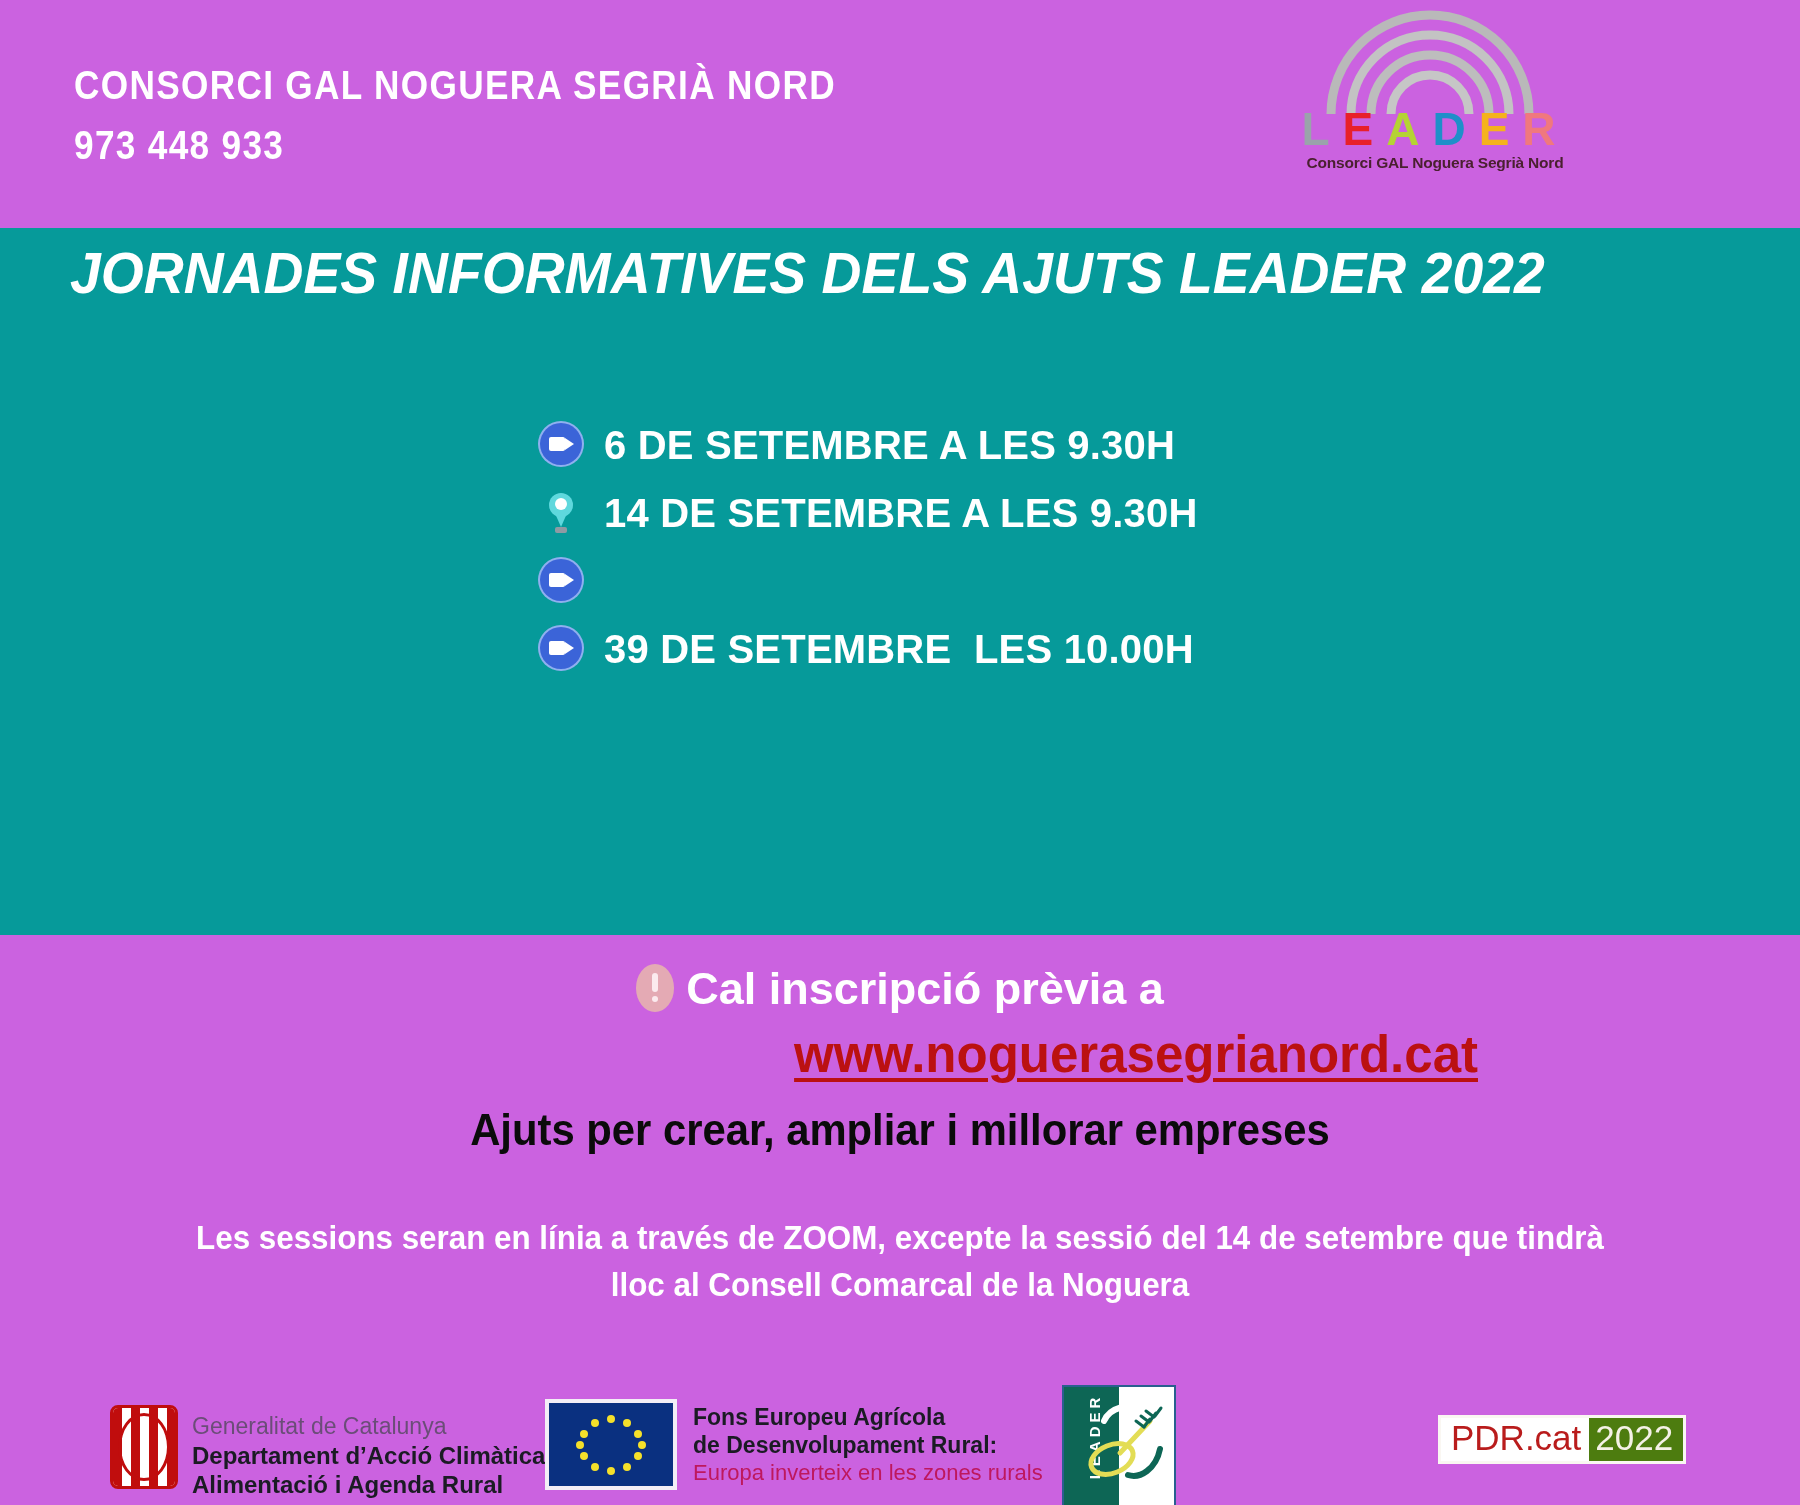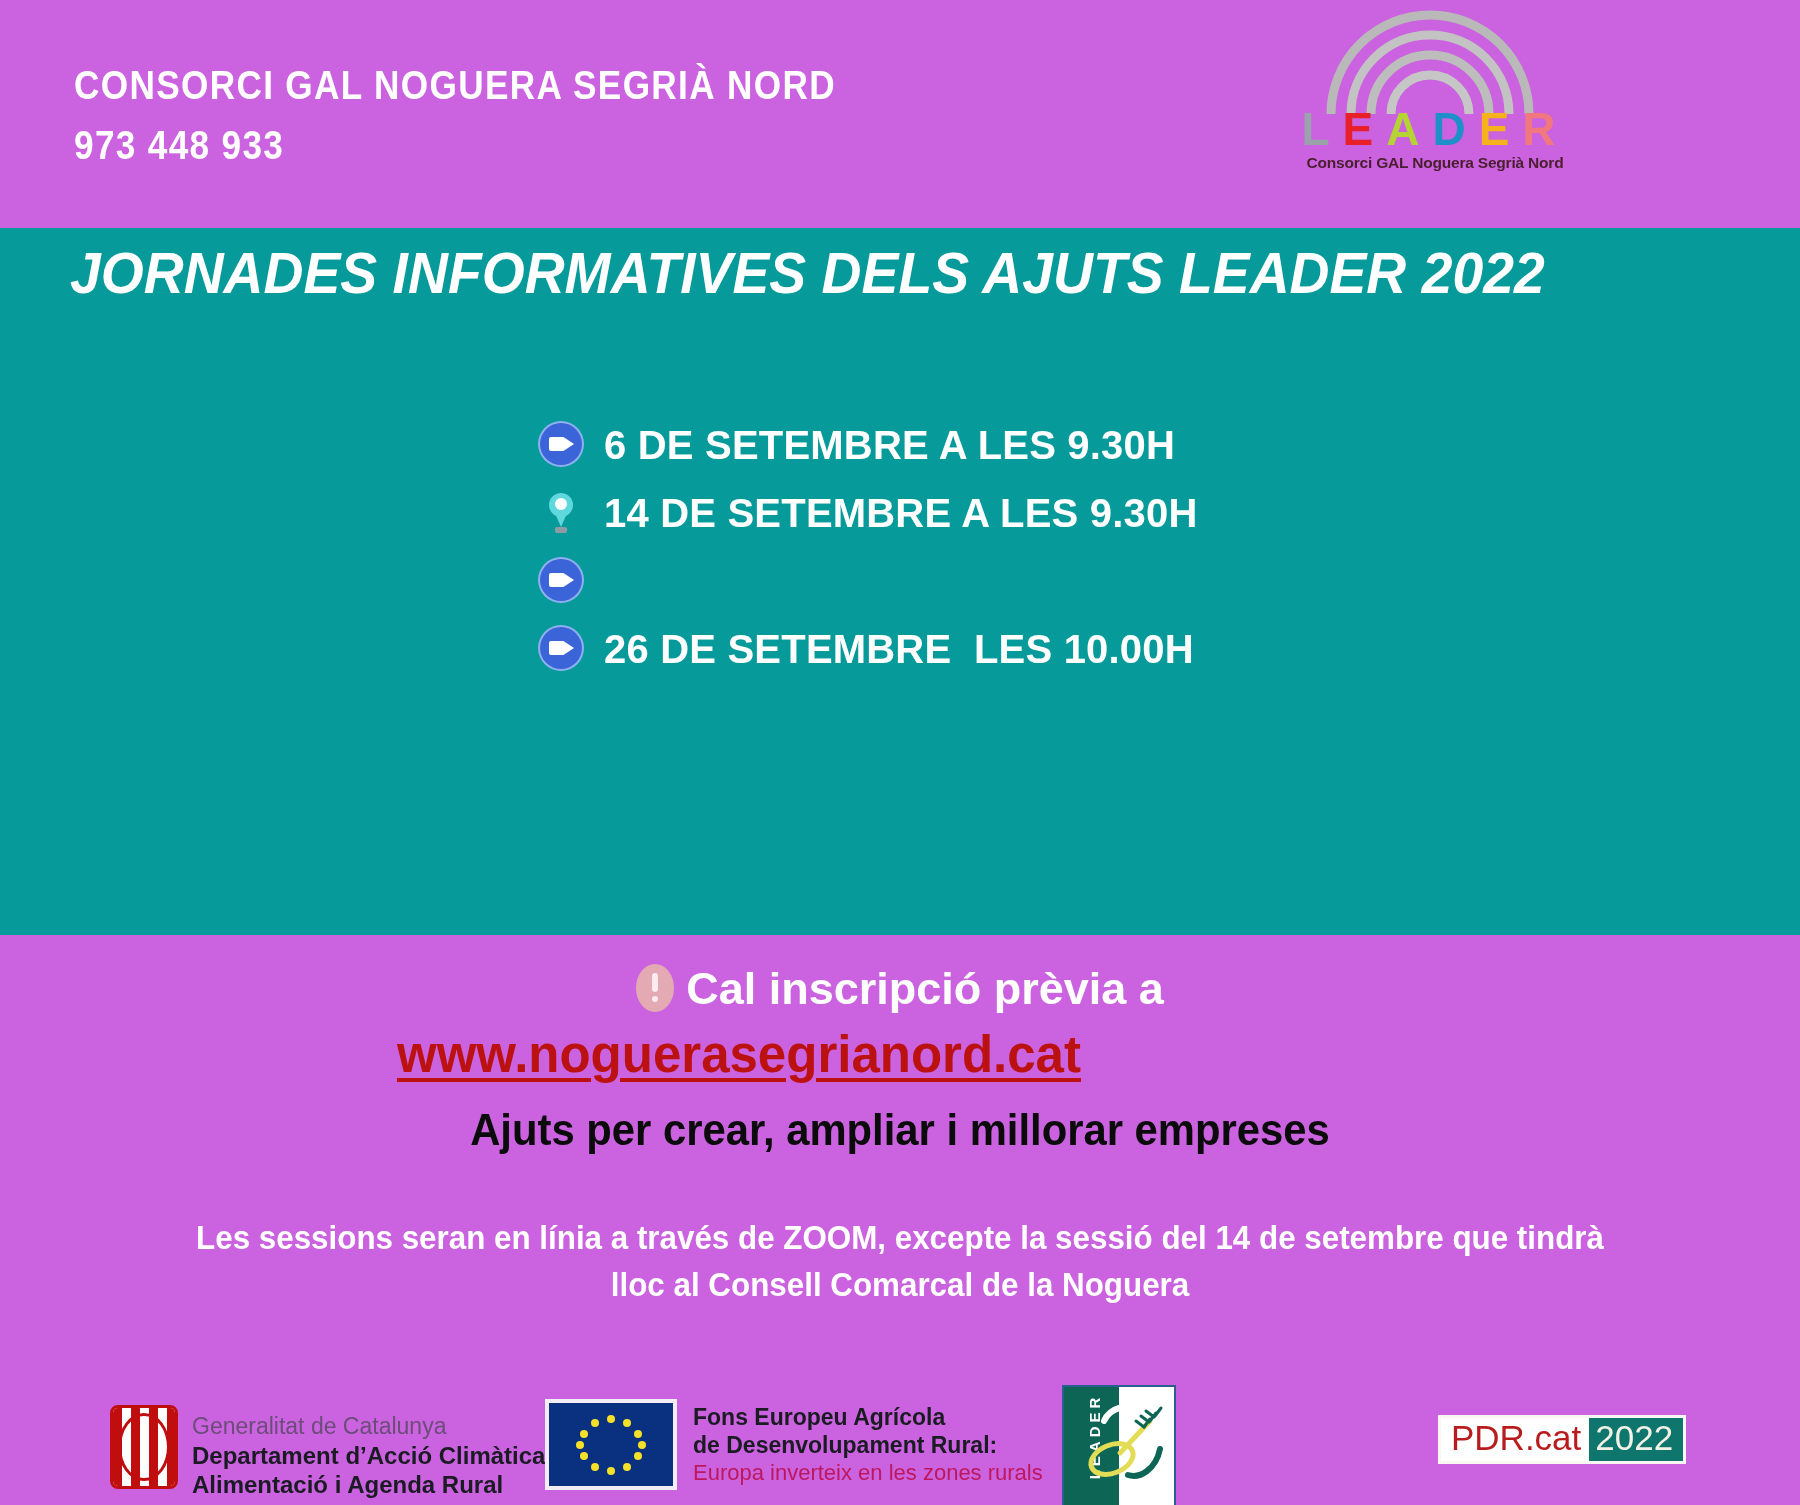--- a/index.html
+++ b/index.html
@@ -101,21 +101,21 @@
     border-radius:3px;background:#fbeaee;}
   .ic-excl::after{content:"";position:absolute;left:16px;top:32px;width:6px;height:6px;
     border-radius:50%;background:#fbeaee;}
   .signup-text{
     color:#ffffff;font-weight:700;font-size:45px;
     font-family:"Liberation Sans Narrow","Liberation Sans",sans-serif;
     letter-spacing:0px;
     margin-top:24px;
   }
   .url{
-    position:absolute;left:0;top:90px;width:1478px;text-align:center;
+    position:absolute;left:0;top:90px;width:1478px;text-align:right;
     color:#bb1111;font-weight:700;font-size:51px;text-decoration:underline;
     text-decoration-thickness:4px;text-underline-offset:6px;
     font-family:"Liberation Sans",sans-serif;white-space:nowrap;
   }
   .tagline{
     position:absolute;left:0;top:170px;width:1800px;text-align:center;
     color:#0b0b0b;font-weight:700;font-size:44px;
     font-family:"Liberation Sans Narrow","Liberation Sans",sans-serif;
     white-space:nowrap;transform:scaleX(0.95);
   }
@@ -166,21 +166,21 @@
     transform:rotate(-90deg);color:#ffffff;font-size:15px;font-weight:700;
     letter-spacing:4px;font-family:"Liberation Sans",sans-serif;
   }
   .leadersq svg{position:absolute;left:0;top:0;}
 
   
   .pdr{position:absolute;left:1438px;top:30px;display:flex;align-items:stretch;
     background:#faf7f2;padding:3px;}
   .pdr-a{background:#ffffff;color:#b91c1c;font-size:35px;font-weight:400;
     font-family:"Liberation Sans",sans-serif;padding:2px 8px 4px 10px;line-height:1.05;}
-  .pdr-b{background:#0f766e;color:#f4f1e6;font-size:35px;font-weight:400;
+  .pdr-b{background:#4d7c0f;color:#f4f1e6;font-size:35px;font-weight:400;
     font-family:"Liberation Sans",sans-serif;padding:2px 10px 4px 6px;line-height:1.05;}
 </style>
 </head>
 <body>
 
 <div class="poster">
 
   <div class="header">
     <div class="org-block">
       <div class="org-name">CONSORCI GAL NOGUERA SEGRIÀ NORD</div>
@@ -228,21 +228,21 @@
       <div class="date-row">
         <span class="date-icon">
             <span class="ic-video"></span>
           </span>
       </div>
 
       <div class="date-row">
         <span class="date-icon">
             <span class="ic-video"></span>
           </span>
-        <span class="date-text">26 DE SETEMBRE  LES 10.00H</span>
+        <span class="date-text">39 DE SETEMBRE  LES 10.00H</span>
       </div>
 
     </div>
   </div>
 
   <div class="bottom">
 
     <div class="signup-line">
       <span class="ic-excl"></span><span class="signup-text">Cal inscripció prèvia a</span>
     </div>

